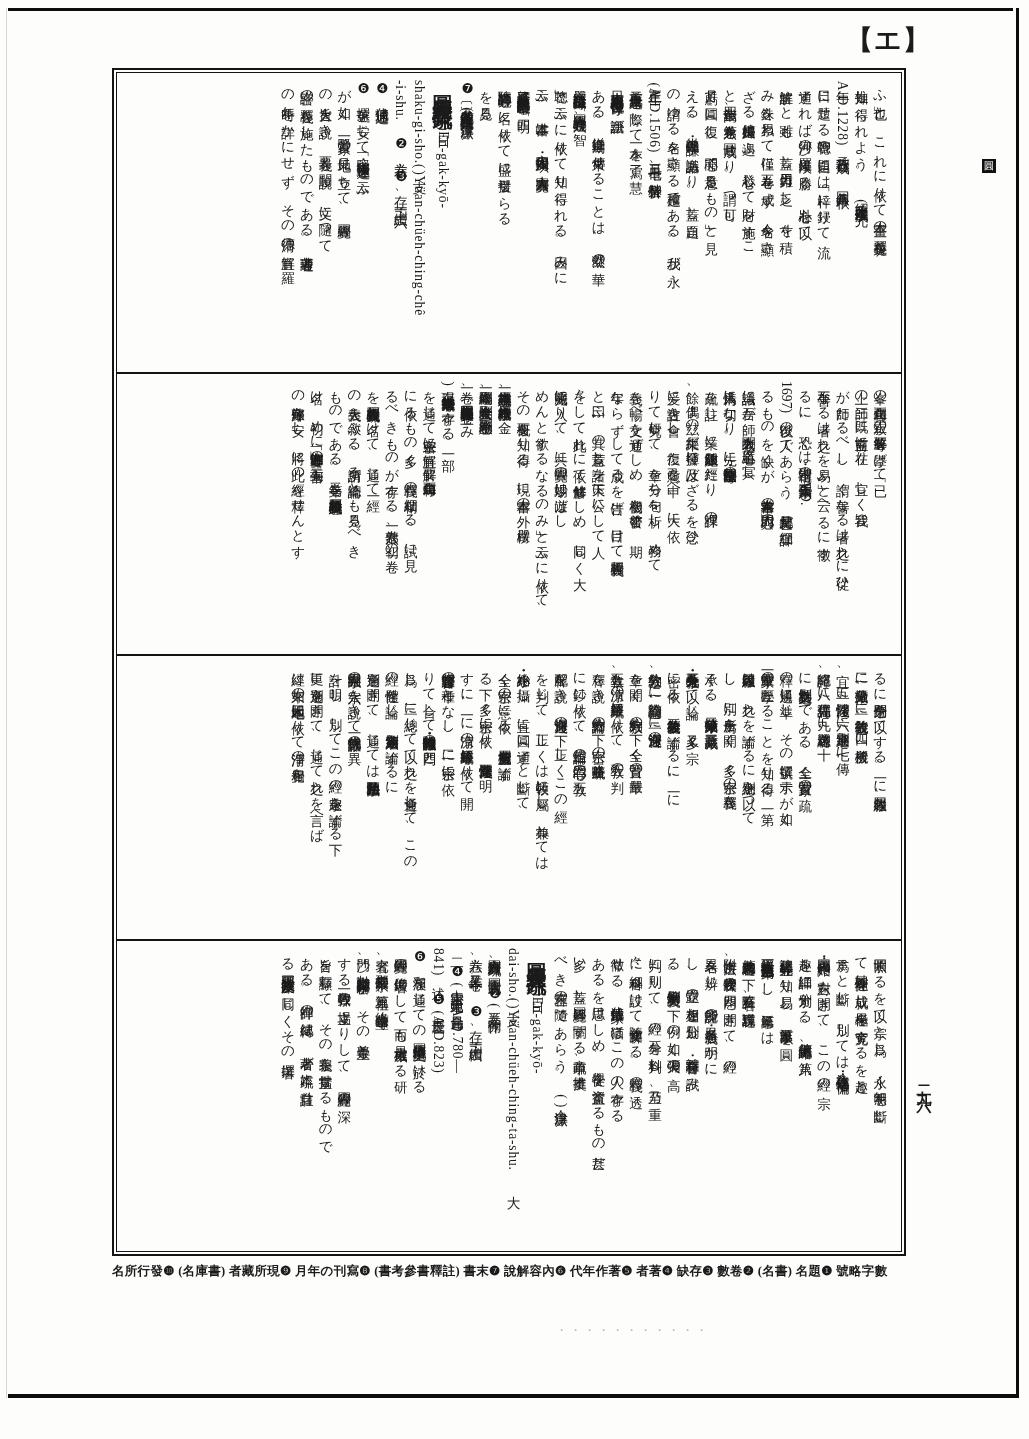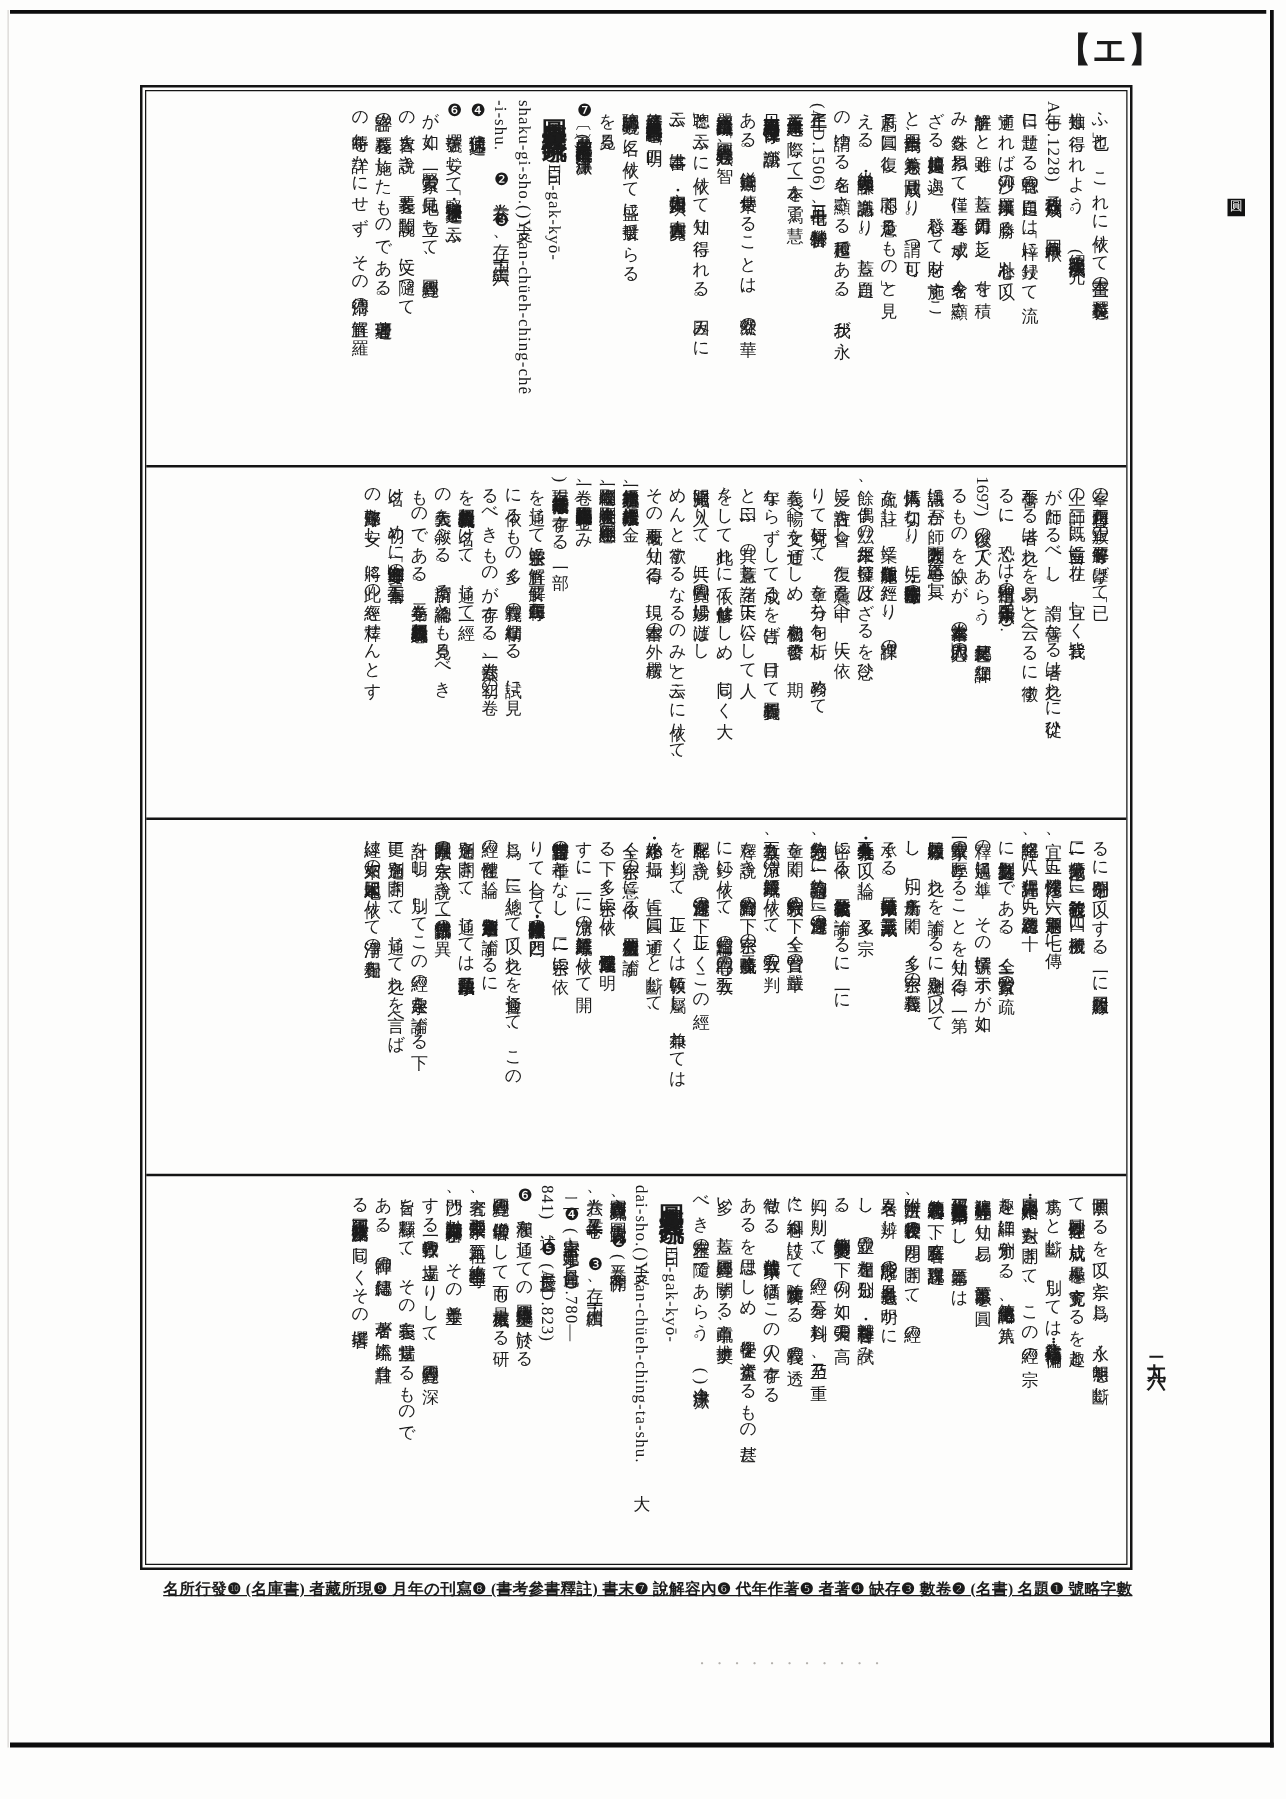--- a/index.html
+++ b/index.html
@@ -31,22 +31,22 @@
   #band-1{height:299px;}
   #band-2{height:280px;}
   #band-3{height:283px;}
   #band-4{flex:1;}
   .band-sep{height:2px;background:#141414;flex:none;}
   .col{margin:0 5.2px;padding:0;}
   .col:has(.entry-title:not(:empty)){margin:0 7px;}
   .entry-title{font-size:20px;font-weight:bold;letter-spacing:2.5px;margin-bottom:8px;}
   .entry-title:empty{display:none;}
   
-  #footer-legend{position:absolute;left:112px;top:1263px;width:794px;text-align:right;
-                 font-size:12.5px;font-weight:bold;letter-spacing:0.3px;white-space:nowrap;text-decoration:underline;}
+  #footer-legend{position:absolute;left:112px;top:1263px;width:794px;text-align:left;
+                 font-size:12.5px;font-weight:bold;letter-spacing:0.3px;white-space:nowrap;}
   
   #bottom-dots{position:absolute;left:556px;top:1323px;color:#b3b0ac;font-size:11px;letter-spacing:3px;}
 </style>
 </head>
 <body>
 
 <div id="page">
 
   <div id="frame-top" class="frame"></div>
   <div id="frame-right" class="frame"></div>

